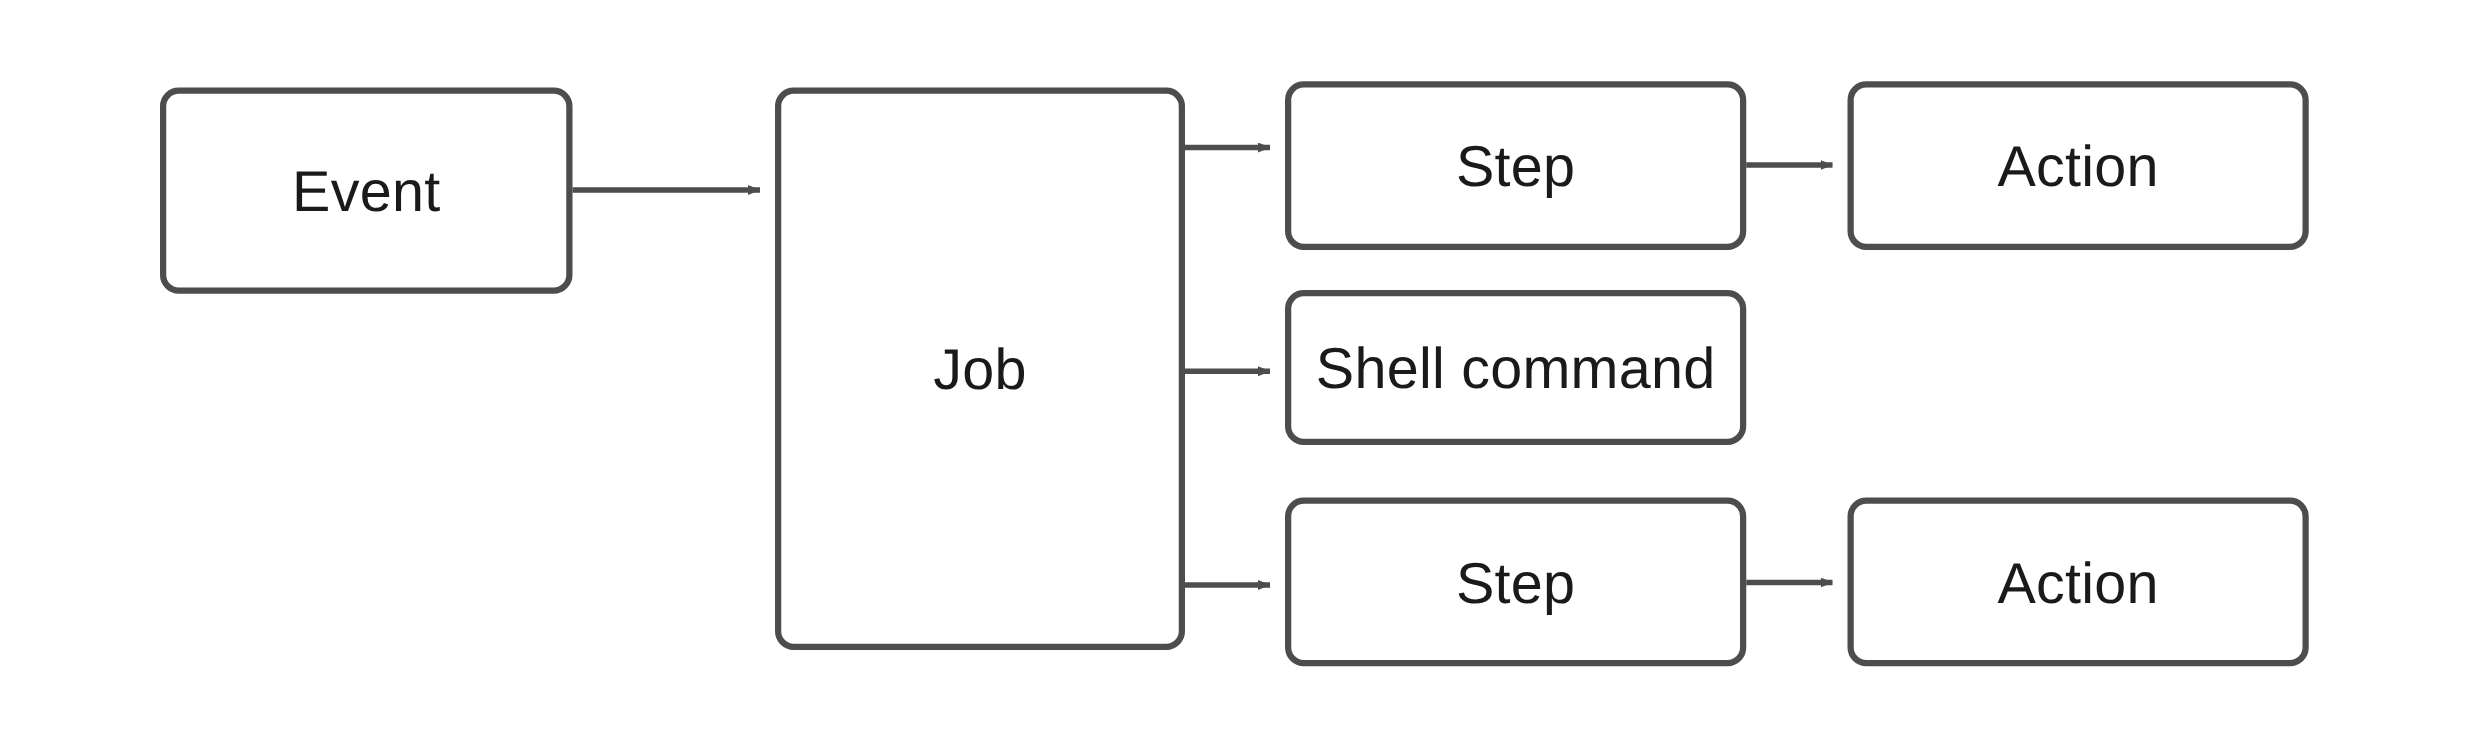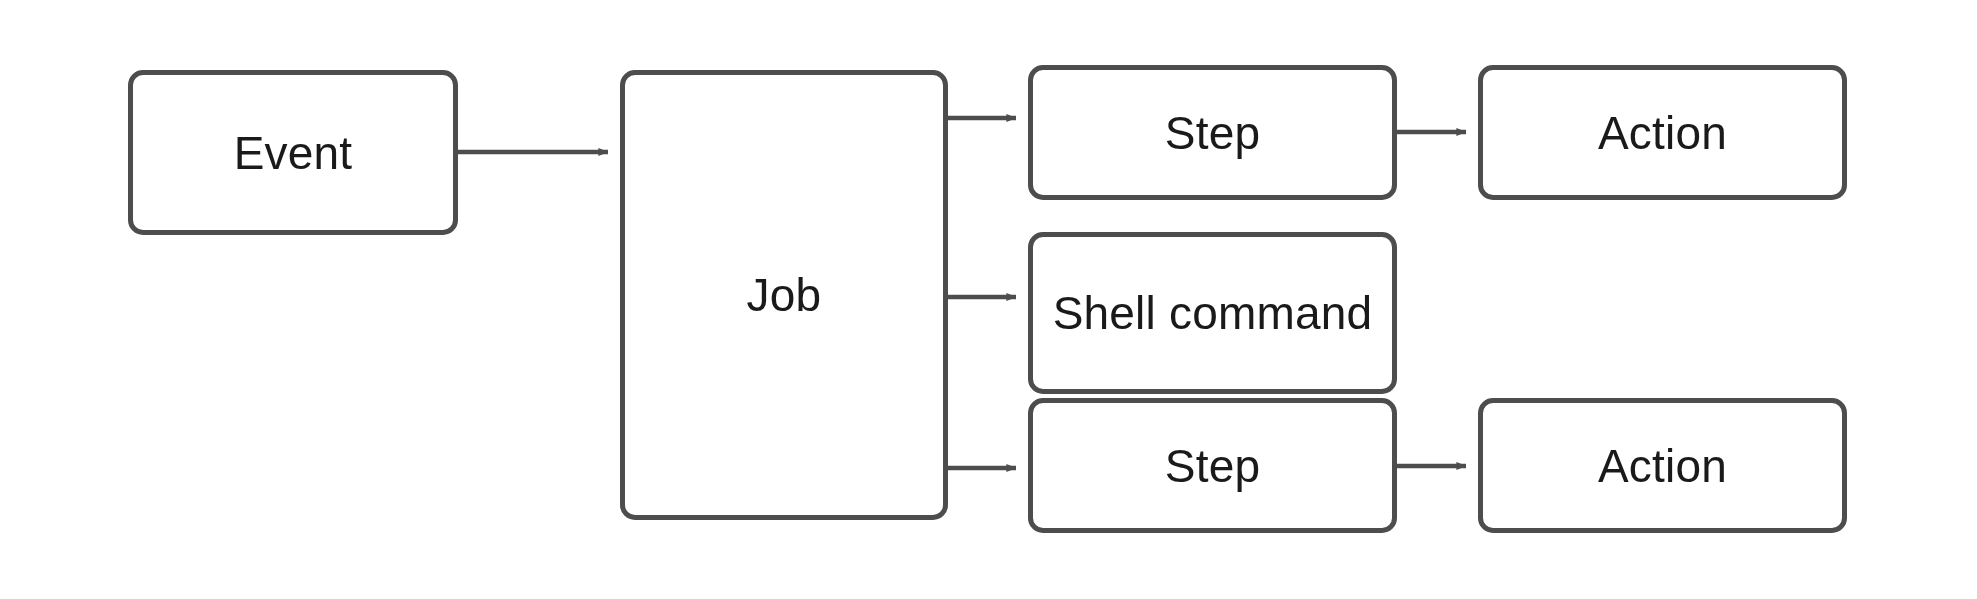--- a/index.html
+++ b/index.html
@@ -46,21 +46,21 @@
     color: #1a1a1a;
     letter-spacing: 0.2px;
     white-space: nowrap;
     user-select: none;
   }
   
   #node-event        { left: 128px;  top: 70px;  width: 330px; height: 165px; }
   #node-job          { left: 620px;  top: 70px;  width: 328px; height: 450px; }
   #node-step-top     { left: 1028px; top: 65px;  width: 369px; height: 135px; }
   #node-action-top   { left: 1478px; top: 65px;  width: 369px; height: 135px; }
-  #node-shell        { left: 1028px; top: 232px; width: 369px; height: 162px; }
+  #node-shell        { left: 1028px; top: 232px; width: 369px; height: 124px; }
   #node-step-bottom  { left: 1028px; top: 398px; width: 369px; height: 135px; }
   #node-action-bottom{ left: 1478px; top: 398px; width: 369px; height: 135px; }
 </style>
 </head>
 <body>
 
 <div id="diagram-canvas">
 
   <svg id="edge-layer" viewBox="0 0 1977 599" width="1977" height="599" xmlns="http://www.w3.org/2000/svg">
     <defs>

